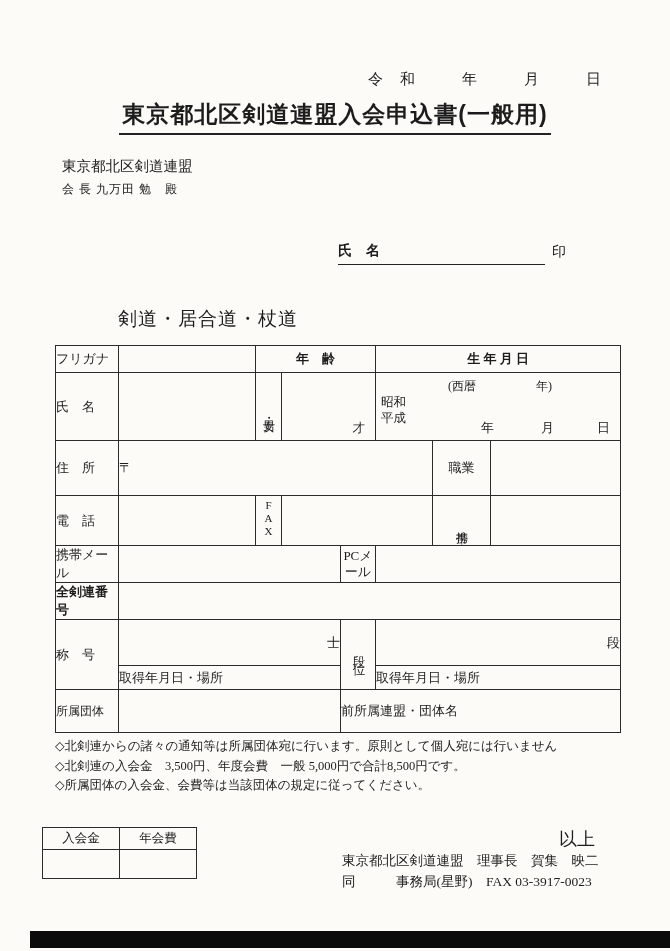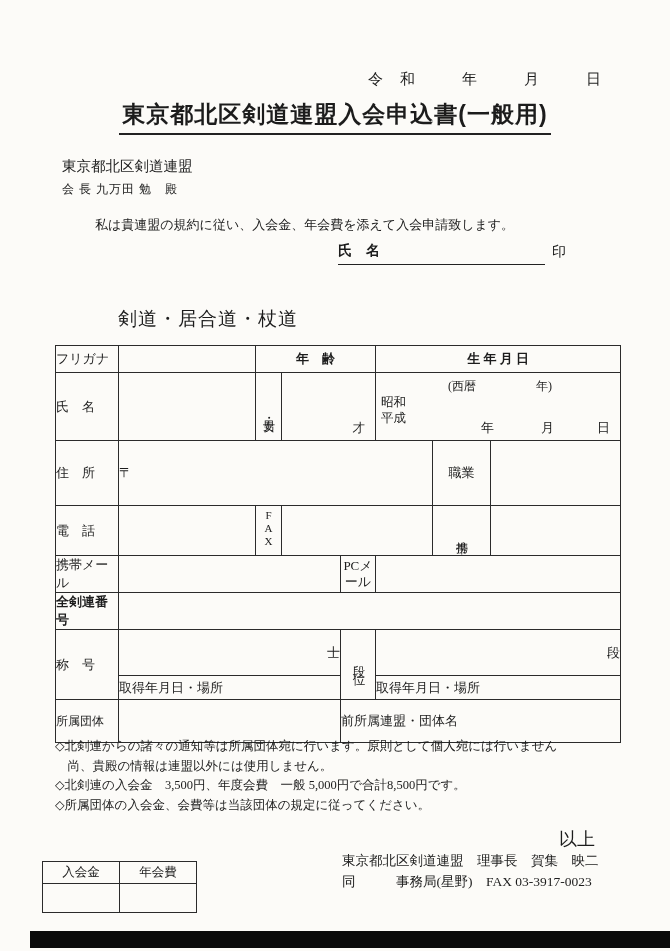--- a/index.html
+++ b/index.html
@@ -44,21 +44,21 @@
   
   table.form {
     position: absolute; left: 55px; top: 345px;
     width: 565px; border-collapse: collapse; table-layout: fixed;
   }
   table.form td {
     border: 1px solid #2b2b2b; padding: 0;
     position: relative; vertical-align: middle;
     font-size: 13px; overflow: hidden;
   }
-  tr.r1 { height: 27px; } tr.r2 { height: 68px; } tr.r3 { height: 65px; }
+  tr.r1 { height: 27px; } tr.r2 { height: 68px; } tr.r3 { height: 55px; }
   tr.r4 { height: 50px; } tr.r5 { height: 33px; } tr.r6 { height: 24px; font-weight: bold; }
   tr.r7 { height: 46px; } tr.r8 { height: 24px; } tr.r9 { height: 43px; }
   td.lbl { padding-left: 6px; }
   td.lbl-sm { padding-left: 4px; font-size: 11px; }
   td.hdr { text-align: center; font-weight: bold; }
   td.furi { padding-left: 6px; font-size: 11px; }
   .vtext { writing-mode: vertical-rl; text-orientation: upright; display: inline-block; line-height: 1.1; }
   td.vcell { text-align: center; }
   td.gender-cell .vtext { font-size: 12px; }
   td.fax-cell .vtext { font-size: 11px; letter-spacing: 1px; }
@@ -77,21 +77,21 @@
   td.pcmail-cell { text-align: center; font-size: 10px; line-height: 1.25; padding: 1px; }
   td.shi-cell { text-align: right; padding-right: 38px; font-size: 17px; }
   td.dan-cell { text-align: right; padding-right: 58px; font-size: 17px; }
   td.acq-cell { vertical-align: top; text-align: left; font-size: 10px; padding: 2px 3px; }
   td.prev-cell { vertical-align: top; text-align: left; font-size: 11.5px; padding: 2px 4px; }
   
   .notes { position: absolute; left: 55px; top: 737px; width: 570px; font-size: 12.5px; line-height: 19.5px; }
   
   table.fee {
     position: absolute; left: 42px; top: 827px;
-    width: 154px; border-collapse: collapse; table-layout: fixed; margin-top: 34px;
+    width: 154px; border-collapse: collapse; table-layout: fixed;
   }
   table.fee td { border: 1px solid #2b2b2b; text-align: center; font-size: 12.5px; }
   tr.fee-hdr { height: 22px; } tr.fee-blank { height: 29px; }
   
   .footer { position: absolute; left: 342px; top: 829px; width: 286px; font-size: 13.5px; line-height: 21px; }
   .footer .closing { text-align: right; padding-right: 33px; font-size: 18px; }
   
   .scan-bar { position: absolute; left: 30px; top: 931px; width: 640px; height: 17px; background: #0b0b0b; }
 </style>
 </head>
@@ -106,21 +106,20 @@
     <span>日</span>
   </div>
 
   <div class="title-wrap">
     <span class="title">東京都北区剣道連盟入会申込書(一般用)</span>
   </div>
 
   <div class="org-name">東京都北区剣道連盟</div>
   <div class="addressee">会 長 九万田 勉　殿</div>
 
-  <div class="pledge">私は貴連盟の規約に従い、入会金、年会費を添えて入会申請致します。</div>
 
   <div class="sig-row">
     <span class="sig-underline"><span>氏　名</span></span>
     <span class="seal">印</span>
   </div>
 
   <div class="category">
     <span class="category-heading">剣道・居合道・杖道</span>
   </div>
 
@@ -195,21 +194,20 @@
     <tr class="r9">
       <td class="lbl" style="font-size:12px"><span>所属団体</span></td>
       <td colspan="3"></td>
       <td colspan="4" class="prev-cell"><span>前所属連盟・団体名</span></td>
     </tr>
   </tbody>
     </table>
 
   <div class="notes">
     <div>◇北剣連からの諸々の通知等は所属団体宛に行います。原則として個人宛には行いません</div>
-    <div>　尚、貴殿の情報は連盟以外には使用しません。</div>
     <div>◇北剣連の入会金　3,500円、年度会費　一般 5,000円で合計8,500円です。</div>
     <div>◇所属団体の入会金、会費等は当該団体の規定に従ってください。</div>
   </div>
 
   <table class="fee">
     <colgroup>
         <col style="width:77px">
         <col style="width:77px">
       </colgroup>
     <tbody>

